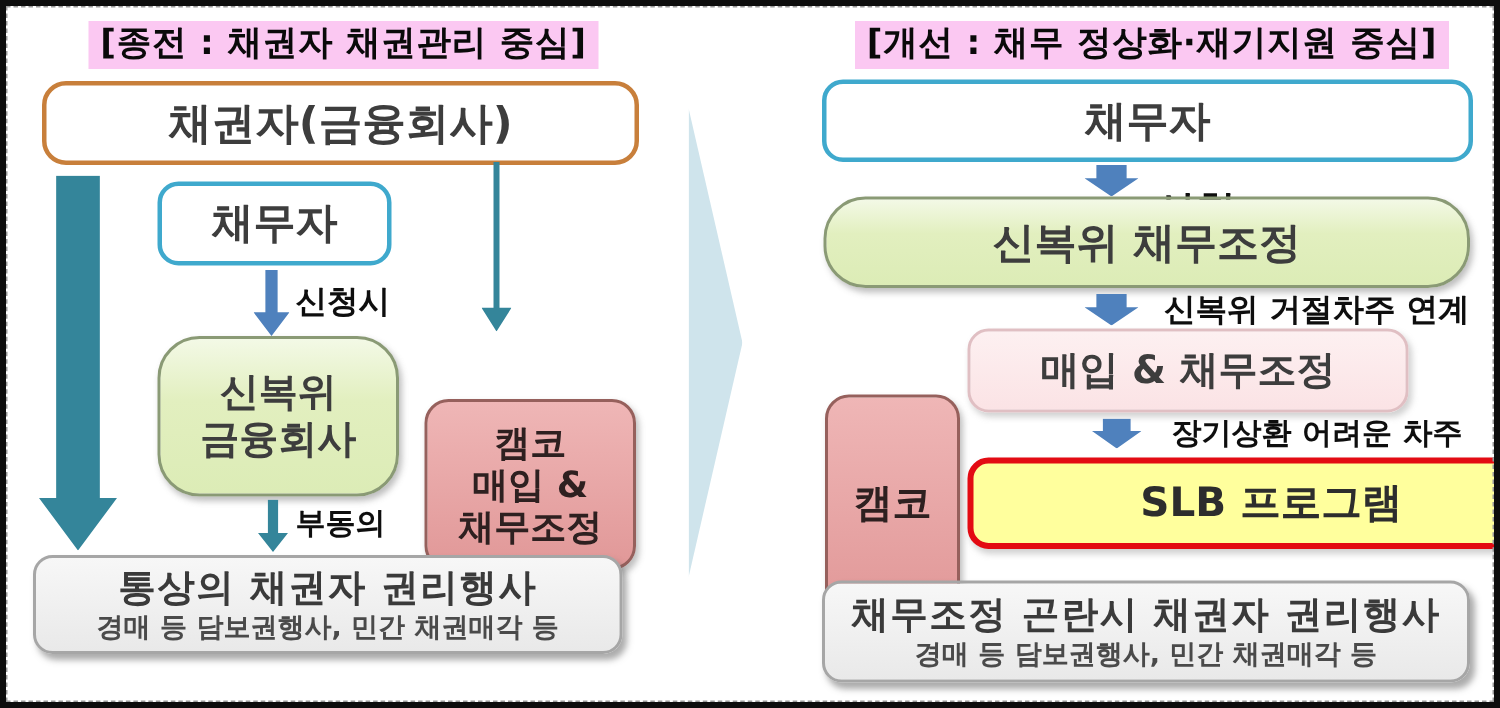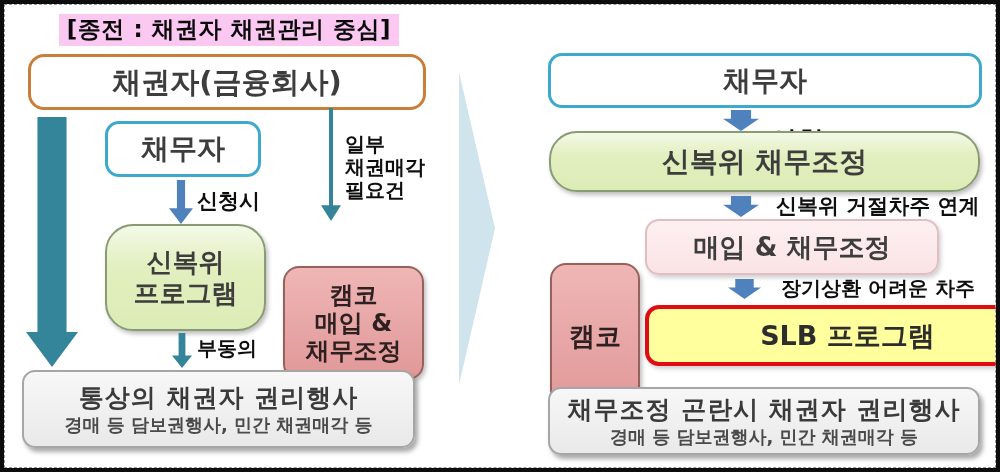--- a/index.html
+++ b/index.html
@@ -80,47 +80,47 @@
     <div class="arrow teal big-down" style="left:22px;top:113px;width:52px;height:250px;"></div>
 
     <div class="box white-cyan" style="left:101px;top:117px;width:156px;height:56px;">
       <span>채무자</span>
     </div>
 
     <div class="arrow blue med-down" style="left:165px;top:176px;width:24px;height:44px;"></div>
     <span class="lbl" style="left:193px;top:185px;font-size:21px;">신청시</span>
 
     <div class="arrow teal thin-down" style="left:317px;top:104px;width:20px;height:113px;"></div>
-    <span class="lbl pre" style="left:341px;top:129px;font-size:20px;line-height:1.16;">일부
-채권매각
-필요건</span>
 
     <div class="box green" style="left:101px;top:220px;width:161px;height:107px;font-size:26px;">
       <span class="pre">신복위
-프로그램</span>
+금융회사</span>
     </div>
 
     <div class="box rose" style="left:279px;top:217px;width:141px;height:114px;font-size:24px;">
       <span class="pre">캠코
 매입 &amp;
 채무조정</span>
     </div>
 
     <div class="arrow teal med-down" style="left:168px;top:329px;width:20px;height:35px;"></div>
     <span class="lbl" style="left:193px;top:333px;font-size:20px;">부동의</span>
 
-    <div class="box gray" style="left:18px;top:366px;width:393px;height:78px;text-align:right;">
+    <div class="box gray" style="left:18px;top:366px;width:393px;height:66px;text-align:right;">
       <span class="t1">통상의 채권자 권리행사</span>
       <span class="t2">경매 등 담보권행사, 민간 채권매각 등</span>
     </div>
   </div>
 
   <div class="arrow mid-arrow" style="left:455px;top:68px;width:36px;height:313px;"></div>
 
   <div class="abs" style="left:540px;top:0;width:460px;height:472px;">
+    <div class="hdr-row" style="left:2px;top:10px;width:444px;">
+      <span class="hdr">[개선 : 채무 정상화·재기지원 중심]</span>
+    </div>
 
     <div class="box white-cyan" style="left:4px;top:49px;width:434px;height:55px;">
       <span>채무자</span>
     </div>
 
     <div class="arrow blue squat-down" style="left:179px;top:106px;width:36px;height:21px;"></div>
     <span class="lbl" style="left:226px;top:121px;font-size:27px;">신청</span>
 
     <div class="box green" style="left:5px;top:127px;width:431px;height:61px;font-size:28px;">
       <span>신복위 채무조정</span>

